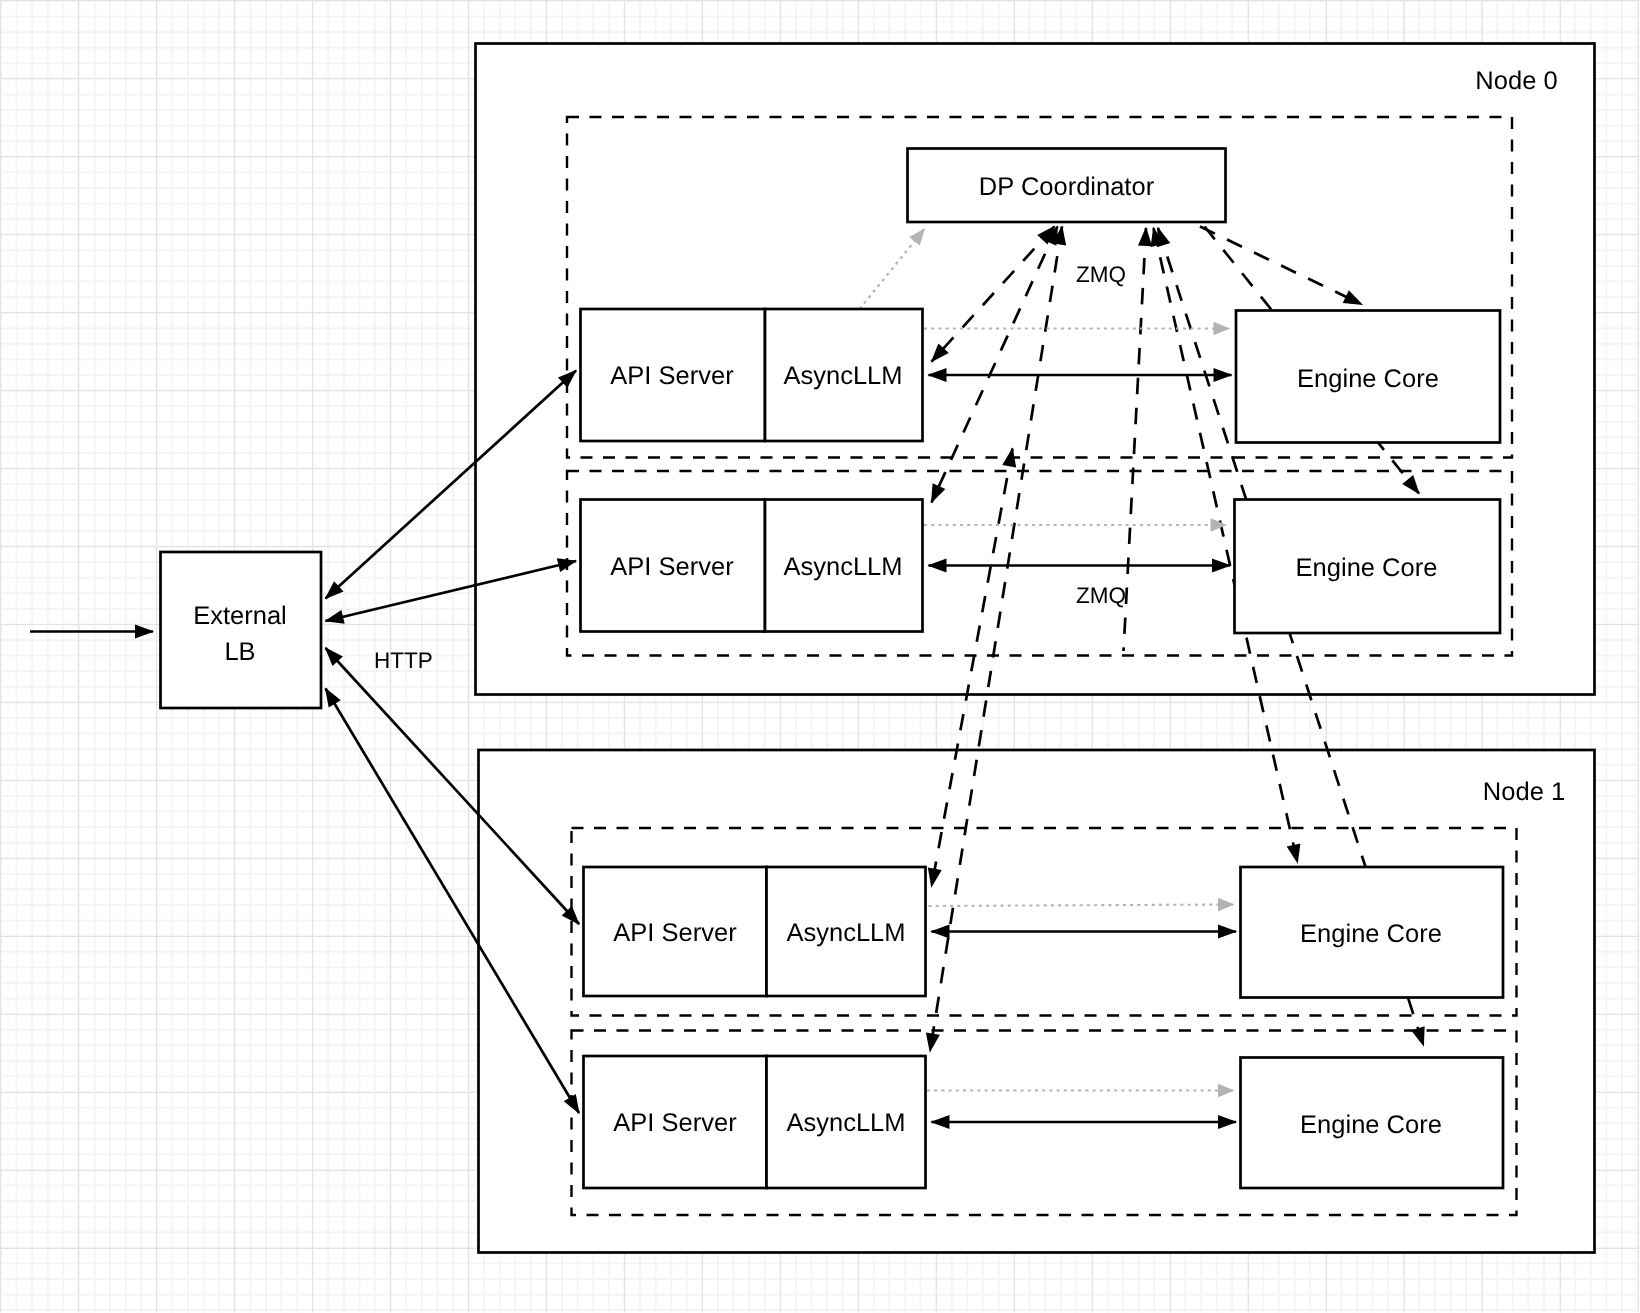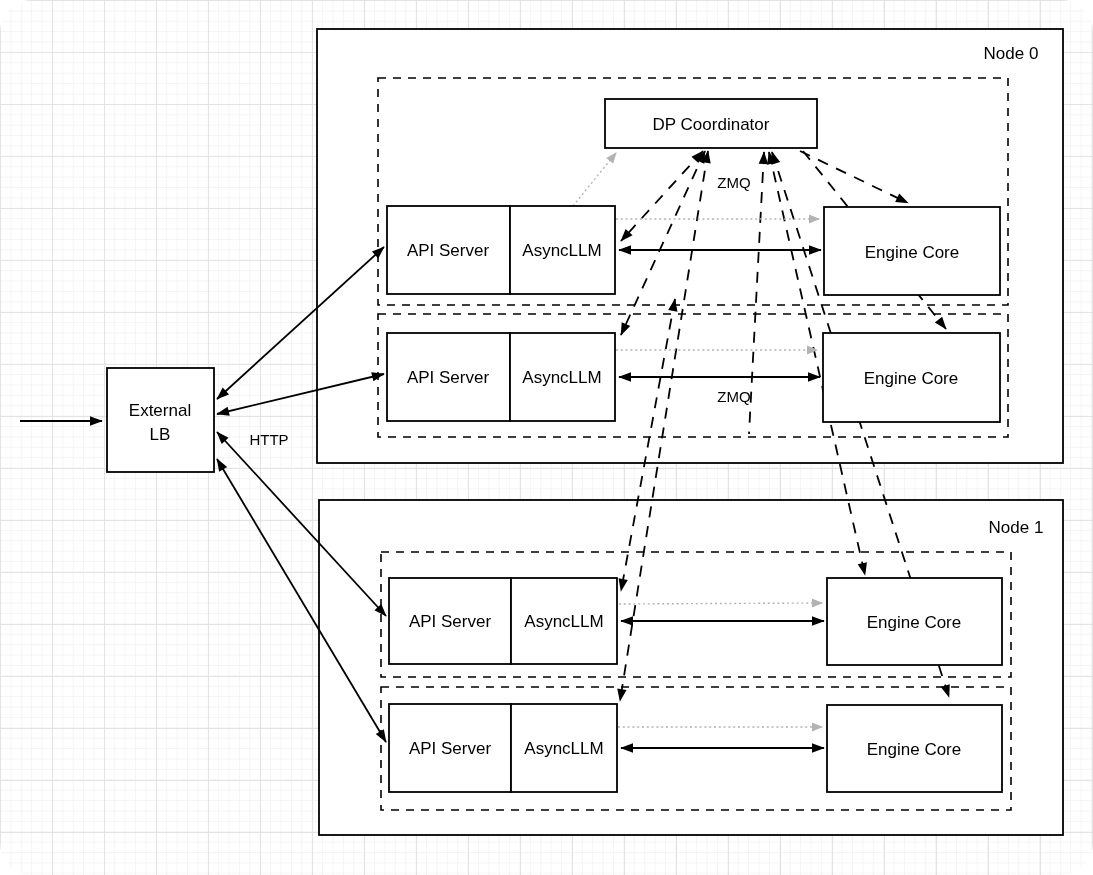--- a/index.html
+++ b/index.html
@@ -10,21 +10,20 @@
   }
   #canvas {
     position:relative; width:1093px; height:875px;
     background-color:#ffffff;
     background-image:
       linear-gradient(#e3e3e3 1px, transparent 1px),
       linear-gradient(90deg, #e3e3e3 1px, transparent 1px),
       linear-gradient(#f4f4f4 1px, transparent 1px),
       linear-gradient(90deg, #f4f4f4 1px, transparent 1px);
     background-size:52px 52px, 52px 52px, 10.4px 10.4px, 10.4px 10.4px;
-    border-radius:32px;
   }
   svg { position:absolute; left:0; top:0; }
   .box      { fill:#ffffff; stroke:#000000; stroke-width:1.8px; }
   .nodebox  { fill:#ffffff; stroke:#000000; stroke-width:1.8px; }
   .dashbox  { fill:none; stroke:#000000; stroke-width:1.6px; stroke-dasharray:8 7; }
   .ls { stroke:#000000; stroke-width:1.8px; fill:none; }
   .ld { stroke:#000000; stroke-width:1.8px; fill:none; stroke-dasharray:11 9; }
   .lg { stroke:#b3b3b3; stroke-width:1.4px; fill:none; stroke-dasharray:2 2.8; }
   text { fill:#000000; font-family:"Liberation Sans", sans-serif; }
   .t-box   { font-size:17px; text-anchor:middle; }

